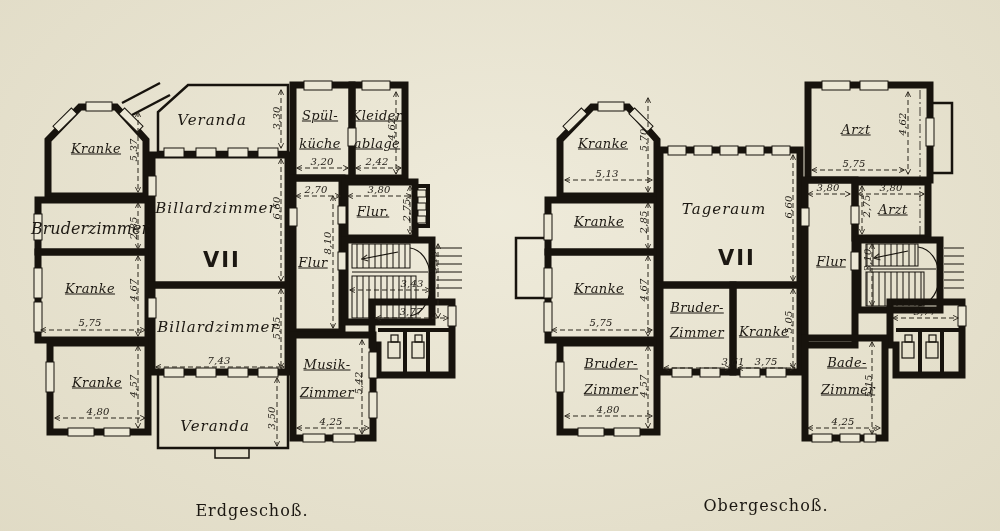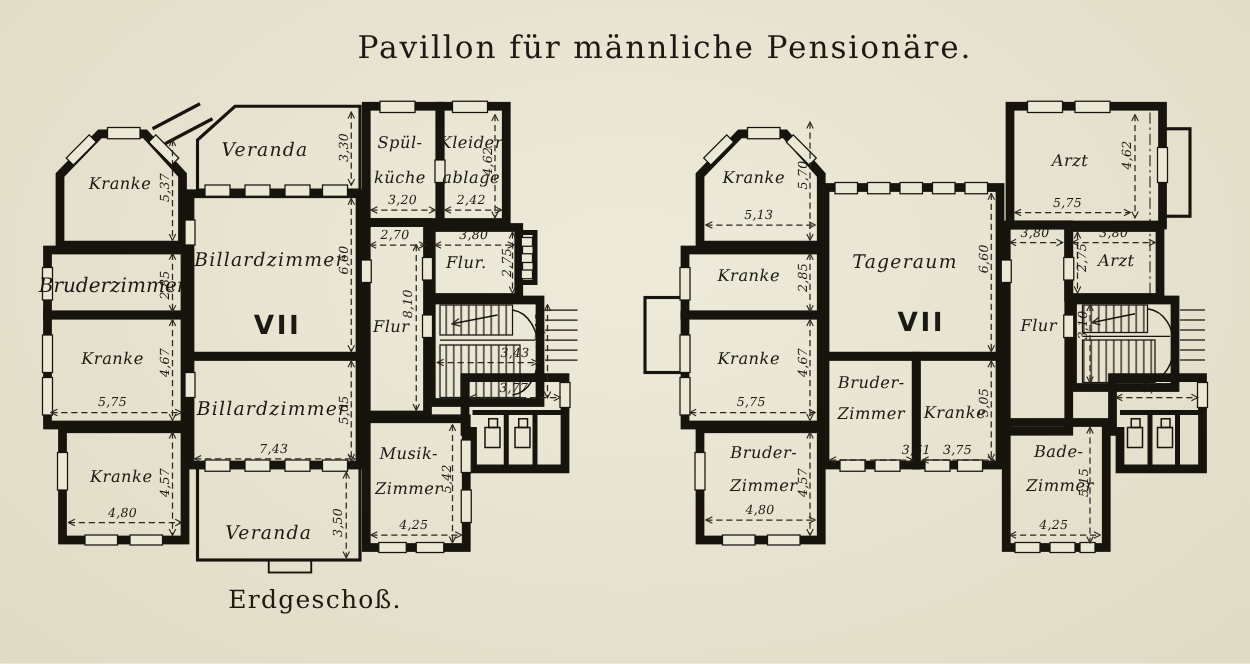--- a/index.html
+++ b/index.html
@@ -4,29 +4,29 @@
 <style>
   html,body{margin:0;padding:0;}
   #page{position:relative;width:1000px;height:531px;background:#e9e4d0;overflow:hidden;
         font-family:"DejaVu Serif",serif;}
   #page:before{content:"";position:absolute;inset:0;
         background:radial-gradient(ellipse at 50% 40%, rgba(255,255,250,.25), rgba(120,110,70,.08));
         pointer-events:none;}
   svg{position:absolute;left:0;top:0;}
   .lbl{position:absolute;transform:translate(-50%,-50%);white-space:nowrap;
        font-family:"DejaVu Serif",serif;font-style:italic;color:#1c1812;z-index:5;}
-  .room{font-size:13px;letter-spacing:.4px;}
+  .room{font-size:13px;letter-spacing:.4px;text-decoration:underline;}
   .big{font-size:15px;letter-spacing:1px;}
   .sm{font-size:16px;}
   .dim{font-size:10px;letter-spacing:.2px;}
   .v{transform:translate(-50%,-50%) rotate(-90deg);}
   .numeral{font-family:"DejaVu Sans",sans-serif;font-weight:bold;font-style:normal;
            font-size:21px;letter-spacing:2px;}
   .title{font-size:25px;font-style:normal;letter-spacing:1.5px;}
-  .caption{font-size:20px;font-style:normal;letter-spacing:1px;}
+  .caption{font-size:16px;font-style:normal;letter-spacing:1px;margin-top:31px;}
 </style>
 </head>
 <body>
 
 <div id="page">
 
 <svg width="1000" height="531" viewBox="0 0 1000 531">
   <defs>
     <marker id="ar" viewBox="0 0 10 10" refX="8.5" refY="5" markerWidth="6.5" markerHeight="6.5" orient="auto-start-reverse">
       <path d="M1,1 L9,5 L1,9" fill="none" stroke="#2b261d" stroke-width="1.4"></path>
@@ -255,22 +255,22 @@
       <line x1="552" y1="330" x2="652" y2="330"></line>
       <line x1="664" y1="368" x2="730" y2="368"></line>
       <line x1="738" y1="368" x2="795" y2="368"></line>
       <line x1="565" y1="416" x2="652" y2="416"></line>
       <line x1="808" y1="428" x2="880" y2="428"></line>
       <line x1="893" y1="318" x2="958" y2="318"></line>
     </g>
   </g>
 </svg>
 
-<span class="lbl title" style="left:532px;top:38px">Pavillon für männliche Pensionäre.</span>
 <span class="lbl caption" style="left:252px;top:479px">Erdgeschoß.</span>
+<span class="lbl caption" style="left:766px;top:474px">Obergeschoß.</span>
 
 <span class="lbl room" style="left:96px;top:148px">Kranke</span>
 <span class="lbl dim v" style="left:133px;top:150px">5,37</span>
 <span class="lbl big" style="left:212px;top:120px">Veranda</span>
 <span class="lbl dim v" style="left:276px;top:118px">3,30</span>
 <span class="lbl room" style="left:320px;top:115px">Spül-</span>
 <span class="lbl room" style="left:320px;top:143px">küche</span>
 <span class="lbl dim" style="left:322px;top:161px">3,20</span>
 <span class="lbl room" style="left:377px;top:115px">Kleider</span>
 <span class="lbl room" style="left:377px;top:143px">ablage</span>

